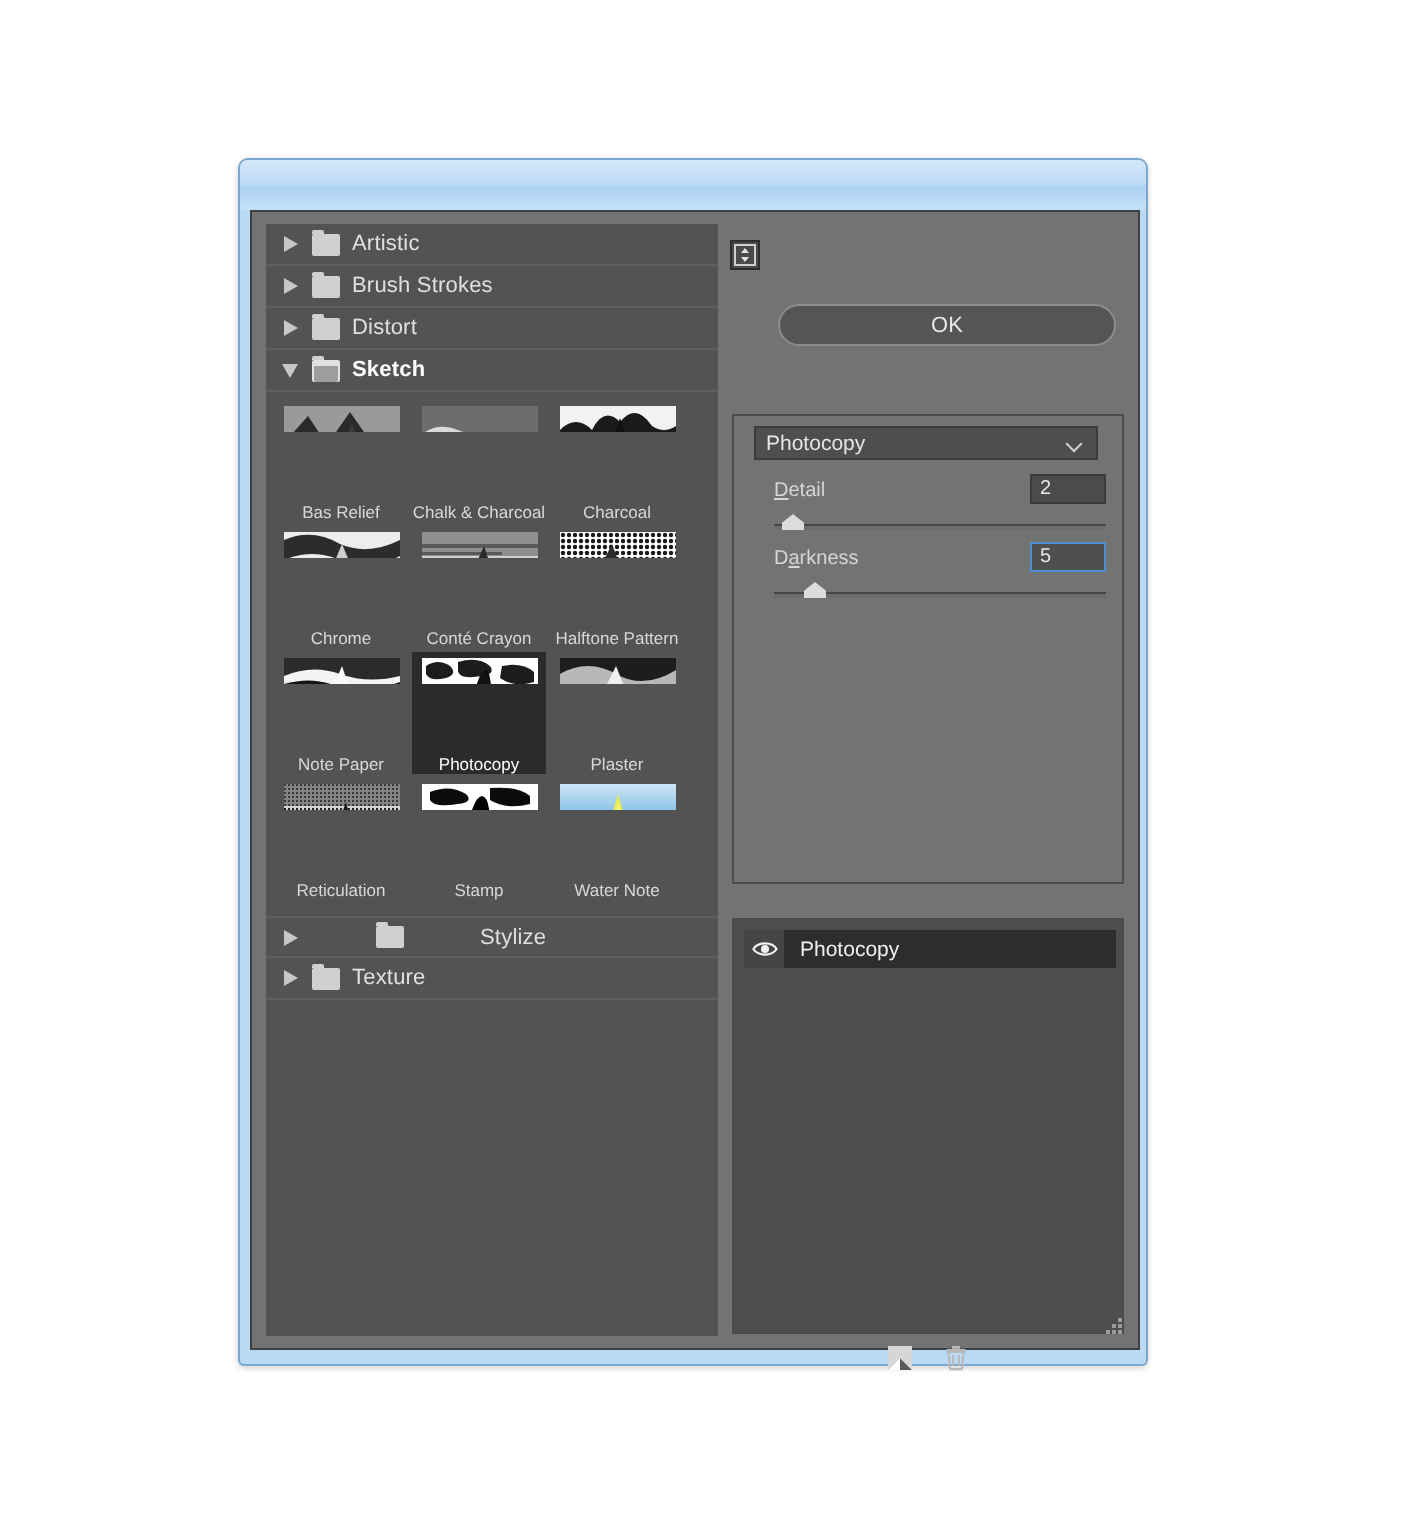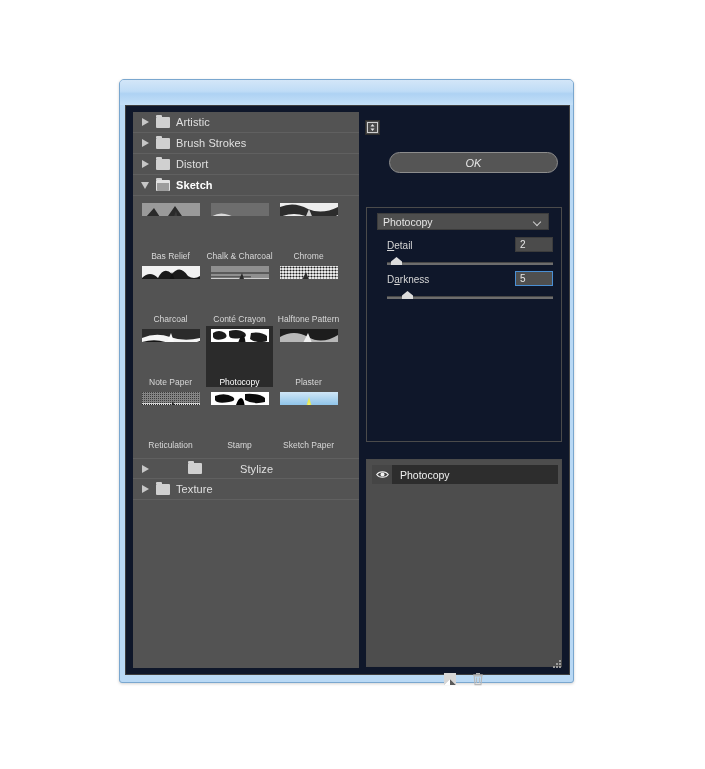--- a/index.html
+++ b/index.html
@@ -33,21 +33,21 @@
     height: 25px;
     background: linear-gradient(to bottom, #d3e6f8 0%, #bfdcf6 45%, #aed2f3 55%, #c4e0f8 100%);
     border-radius: 4px 4px 0 0;
   }
   #window-body {
     position: absolute;
     left: 5px;
     top: 25px;
     width: 445px;
     height: 570px;
-    background: #0f172a;
+    background: #737373;
     border: 1px solid #3f3f3f;
     box-sizing: border-box;
   }
 
   
   #filter-browser {
     position: absolute;
     left: 7px;
     top: 6px;
     width: 226px;
@@ -198,21 +198,20 @@
     border: 1px solid #8d8d8d;
     border-radius: 11px;
     background: #555555;
     color: #e8e8e8;
     font-size: 11px;
     display: flex;
     align-items: center;
     justify-content: center;
     cursor: pointer;
     box-sizing: border-box;
-    font-style: italic;
   }
   #ok-button { top: 40px; }
   #cancel-button { top: 68px; }
 
   #settings-group {
     position: absolute;
     left: 1px;
     top: 95px;
     width: 196px;
     height: 235px;
@@ -415,41 +414,41 @@
               <rect y="30" width="58" height="2" fill="#707070"></rect>
               <rect y="35" width="58" height="2" fill="#8a8a8a"></rect>
             </svg>
           </div>
           <div class="thumb-name">Chalk &amp; Charcoal</div>
         </div>
 
         <div class="thumb-cell">
           <div class="thumb-img">
             <svg width="58" height="40" viewBox="0 0 58 40">
+              <rect width="58" height="40" fill="#f2f2f2"></rect>
+              <path d="M0 12 q8 -8 16 0 q6 -12 14 -4 q8 -10 16 2 q6 4 12 0 v6 h-58 z" fill="#1a1a1a"></path>
+              <path d="M0 22 h58 v4 h-58 z" fill="#262626"></path>
+              <path d="M6 28 h10 v2 h-10 z M22 30 h14 v2 h-14 z M40 27 h12 v2 h-12 z" fill="#3a3a3a"></path>
+              <path d="M26 18 l4 -12 l4 12 z" fill="#111"></path>
+            </svg>
+          </div>
+          <div class="thumb-name">Charcoal</div>
+        </div>
+
+        <div class="thumb-cell">
+          <div class="thumb-img">
+            <svg width="58" height="40" viewBox="0 0 58 40">
               <rect width="58" height="40" fill="#ededed"></rect>
               <path d="M0 4 q14 -6 28 2 q14 6 30 -2 v8 q-16 8 -30 2 q-14 -6 -28 0 z" fill="#2c2c2c"></path>
               <path d="M0 18 h58 v5 h-58 z" fill="#1a1a1a"></path>
               <path d="M0 26 q16 6 30 0 q14 -6 28 2 v4 h-58 z" fill="#3a3a3a"></path>
               <path d="M24 18 l5 -12 l5 12 z" fill="#cfcfcf"></path>
             </svg>
           </div>
           <div class="thumb-name">Chrome</div>
-        </div>
-
-        <div class="thumb-cell">
-          <div class="thumb-img">
-            <svg width="58" height="40" viewBox="0 0 58 40">
-              <rect width="58" height="40" fill="#f2f2f2"></rect>
-              <path d="M0 12 q8 -8 16 0 q6 -12 14 -4 q8 -10 16 2 q6 4 12 0 v6 h-58 z" fill="#1a1a1a"></path>
-              <path d="M0 22 h58 v4 h-58 z" fill="#262626"></path>
-              <path d="M6 28 h10 v2 h-10 z M22 30 h14 v2 h-14 z M40 27 h12 v2 h-12 z" fill="#3a3a3a"></path>
-              <path d="M26 18 l4 -12 l4 12 z" fill="#111"></path>
-            </svg>
-          </div>
-          <div class="thumb-name">Charcoal</div>
         </div>
 
         <div class="thumb-cell">
           <div class="thumb-img">
             <svg width="58" height="40" viewBox="0 0 58 40">
               <rect width="58" height="40" fill="#cfcfcf"></rect>
               <rect width="58" height="12" fill="#8f8f8f"></rect>
               <path d="M0 6 h58 v2 h-58 z M0 10 h40 v1.5 h-40 z" fill="#5a5a5a"></path>
               <ellipse cx="30" cy="20" rx="8" ry="4" fill="#171717"></ellipse>
               <rect y="25" width="58" height="3" fill="#4a4a4a"></rect>
@@ -575,21 +574,21 @@
               </defs>
               <rect width="58" height="24" fill="url(#sky)"></rect>
               <rect y="24" width="58" height="16" fill="url(#sea)"></rect>
               <path d="M24 22 L29 5 L34 22 Z" fill="#eaea55"></path>
               <path d="M26 22 L29 10 L32 22 Z" fill="#f5f58a"></path>
               <ellipse cx="29" cy="24" rx="7" ry="2.5" fill="#1d4f6e"></ellipse>
               <rect y="30" width="58" height="2" fill="#9ed8ea" opacity="0.8"></rect>
               <rect y="35" width="58" height="2" fill="#b9e6f2" opacity="0.7"></rect>
             </svg>
           </div>
-          <div class="thumb-name">Sketch Paper</div>
+          <div class="thumb-name">Water Note</div>
         </div>
       </div>
 
       <div class="category-row" style="border-top:1px solid #606060;gap:32px;">
         <span class="disclosure collapsed"></span>
         <span class="folder-icon"></span>
         <span class="category-label">Stylize</span>
       </div>
 
       <div class="category-row">

